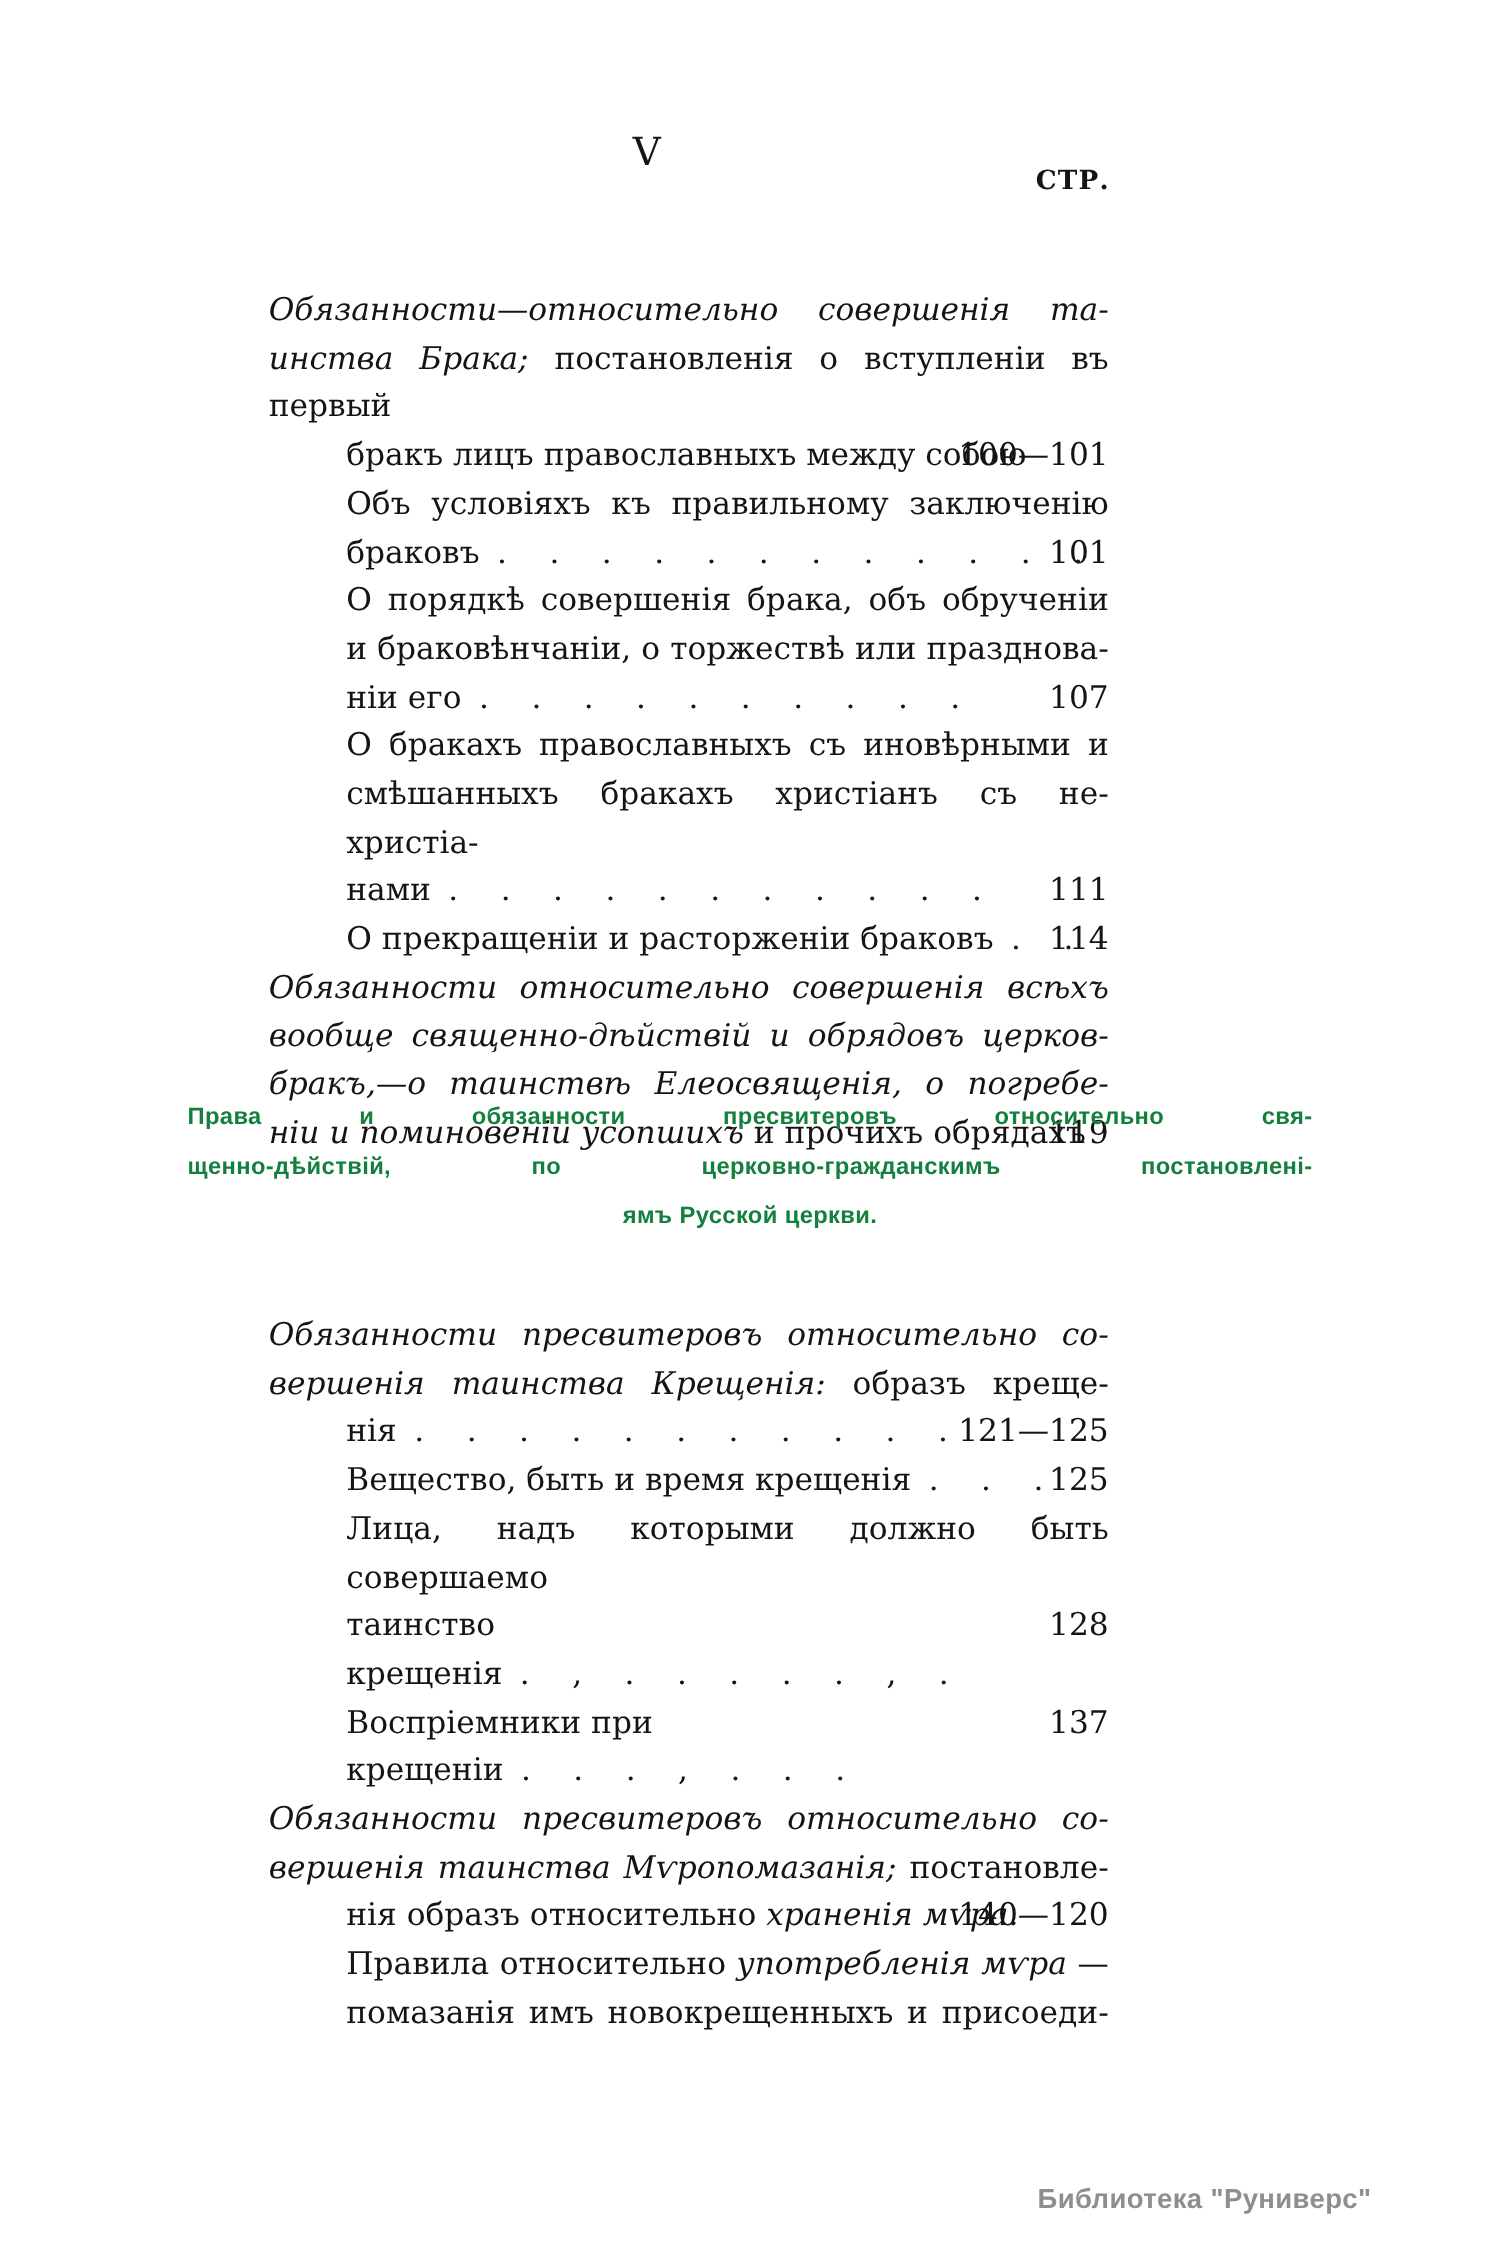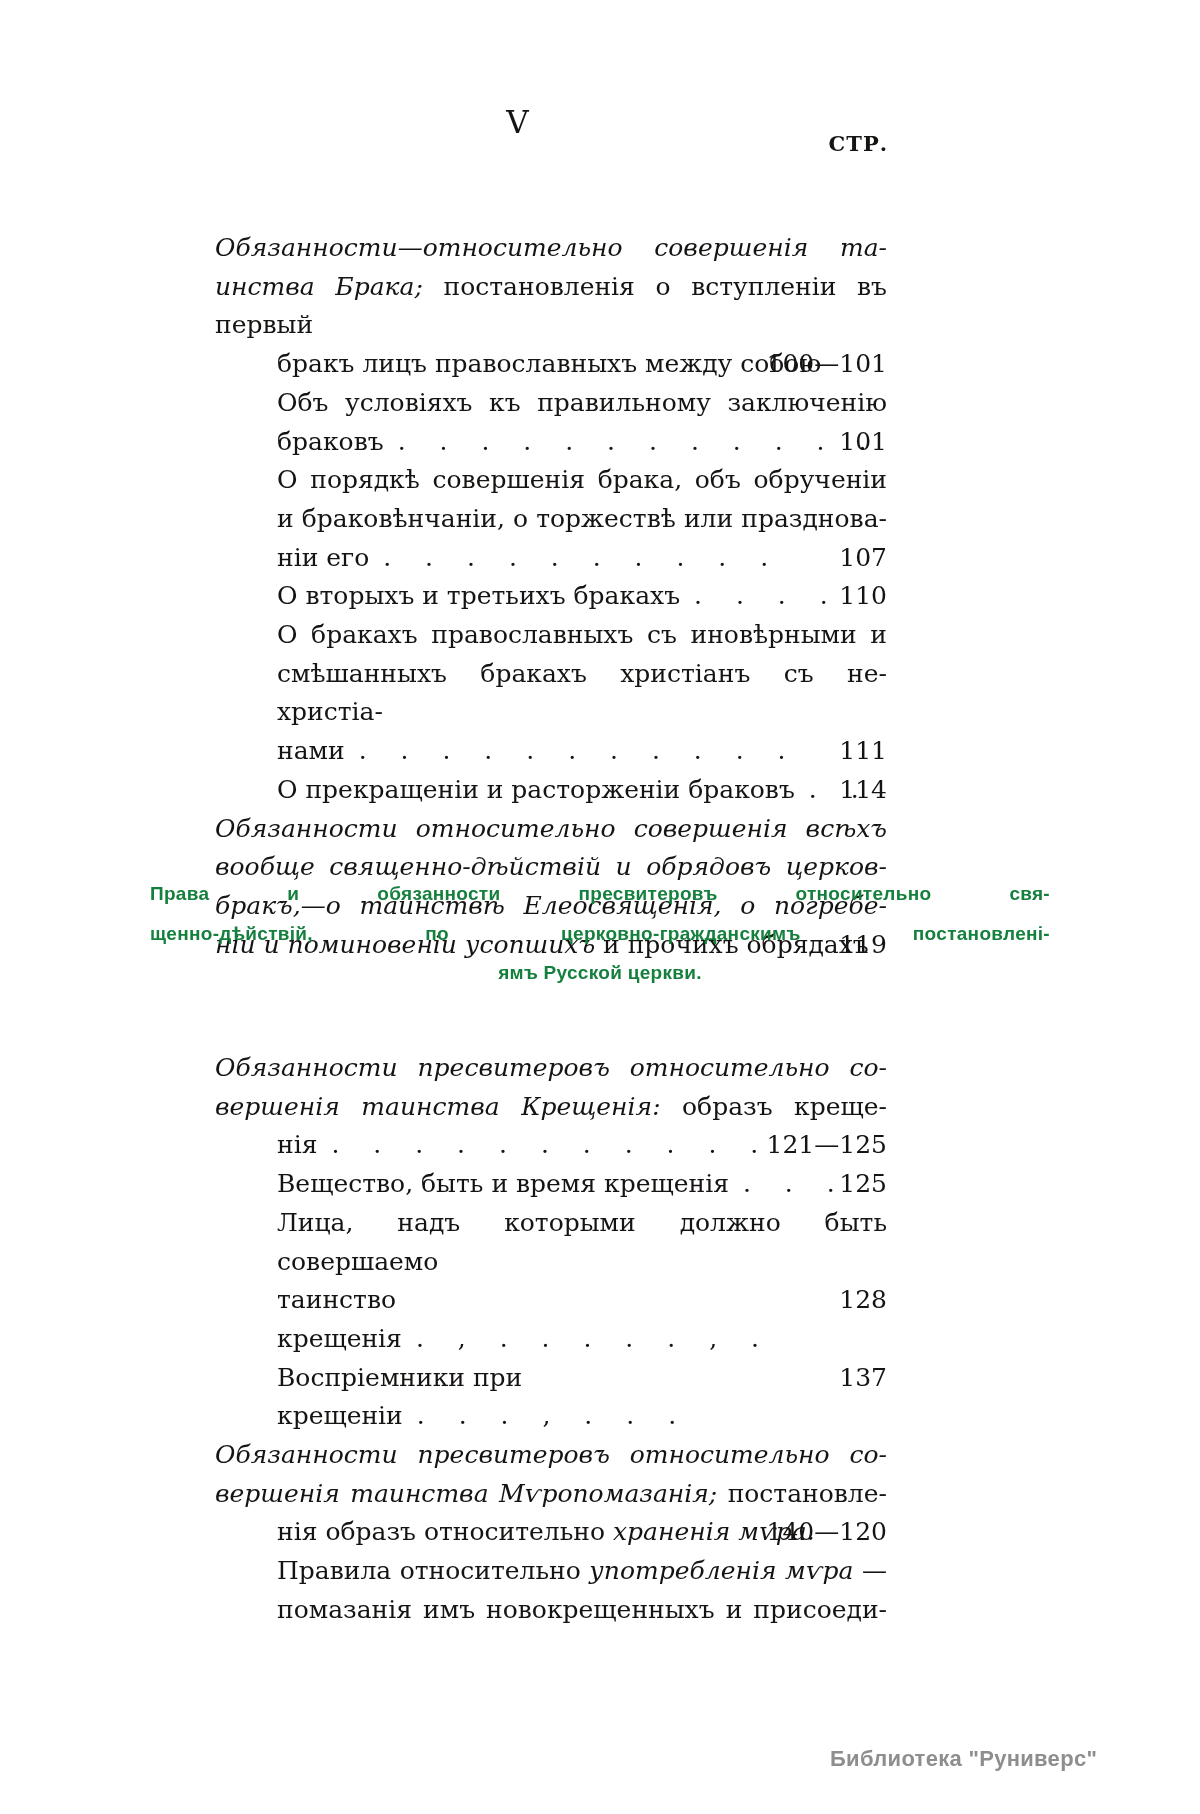--- a/index.html
+++ b/index.html
@@ -85,21 +85,20 @@
   <div class="col-header">СТР.</div>
   <div class="toc toc-1" id="toc1">
       <div class="line just"><span class="seg it">Обязанности—относительно совершенія та-</span></div>
       <div class="line just"><span class="seg it">инства Брака;</span> <span class="seg">постановленія о вступленіи въ первый</span></div>
       <div class="line ind1"><span class="seg">бракъ лицъ православныхъ между собою</span><span class="pageref">100—101</span></div>
       <div class="line ind1 just"><span class="seg">Объ условіяхъ къ правильному заключенію</span></div>
       <div class="line ind1"><span class="seg">браковъ</span><span class="dots">. . . . . . . . . . . .</span><span class="pageref">101</span></div>
       <div class="line ind1 just"><span class="seg">О порядкѣ совершенія брака, объ обрученіи</span></div>
       <div class="line ind1 just"><span class="seg">и браковѣнчаніи, о торжествѣ или празднова-</span></div>
       <div class="line ind1"><span class="seg">ніи его</span><span class="dots">. . . . . . . . . .</span><span class="pageref">107</span></div>
-      <div class="line ind1"><span class="seg">О вторыхъ и третьихъ бракахъ</span><span class="dots">. . . .</span><span class="pageref">110</span></div>
       <div class="line ind1 just"><span class="seg">О бракахъ православныхъ съ иновѣрными и</span></div>
       <div class="line ind1 just"><span class="seg">смѣшанныхъ бракахъ христіанъ съ не-христіа-</span></div>
       <div class="line ind1"><span class="seg">нами</span><span class="dots">. . . . . . . . . . .</span><span class="pageref">111</span></div>
       <div class="line ind1"><span class="seg">О прекращеніи и расторженіи браковъ</span><span class="dots">. .</span><span class="pageref">114</span></div>
       <div class="line just"><span class="seg it">Обязанности относительно совершенія всѣхъ</span></div>
       <div class="line just"><span class="seg it">вообще священно-дѣйствій и обрядовъ церков-</span></div>
       <div class="line just"><span class="seg it">бракъ,—о таинствѣ Елеосвященія, о погребе-</span></div>
       <div class="line"><span class="seg it">ніи и поминовеніи усопшихъ</span> <span class="seg">и прочихъ обрядахъ</span><span class="pageref">119</span></div>
     </div>
   <div class="heading" id="heading">

